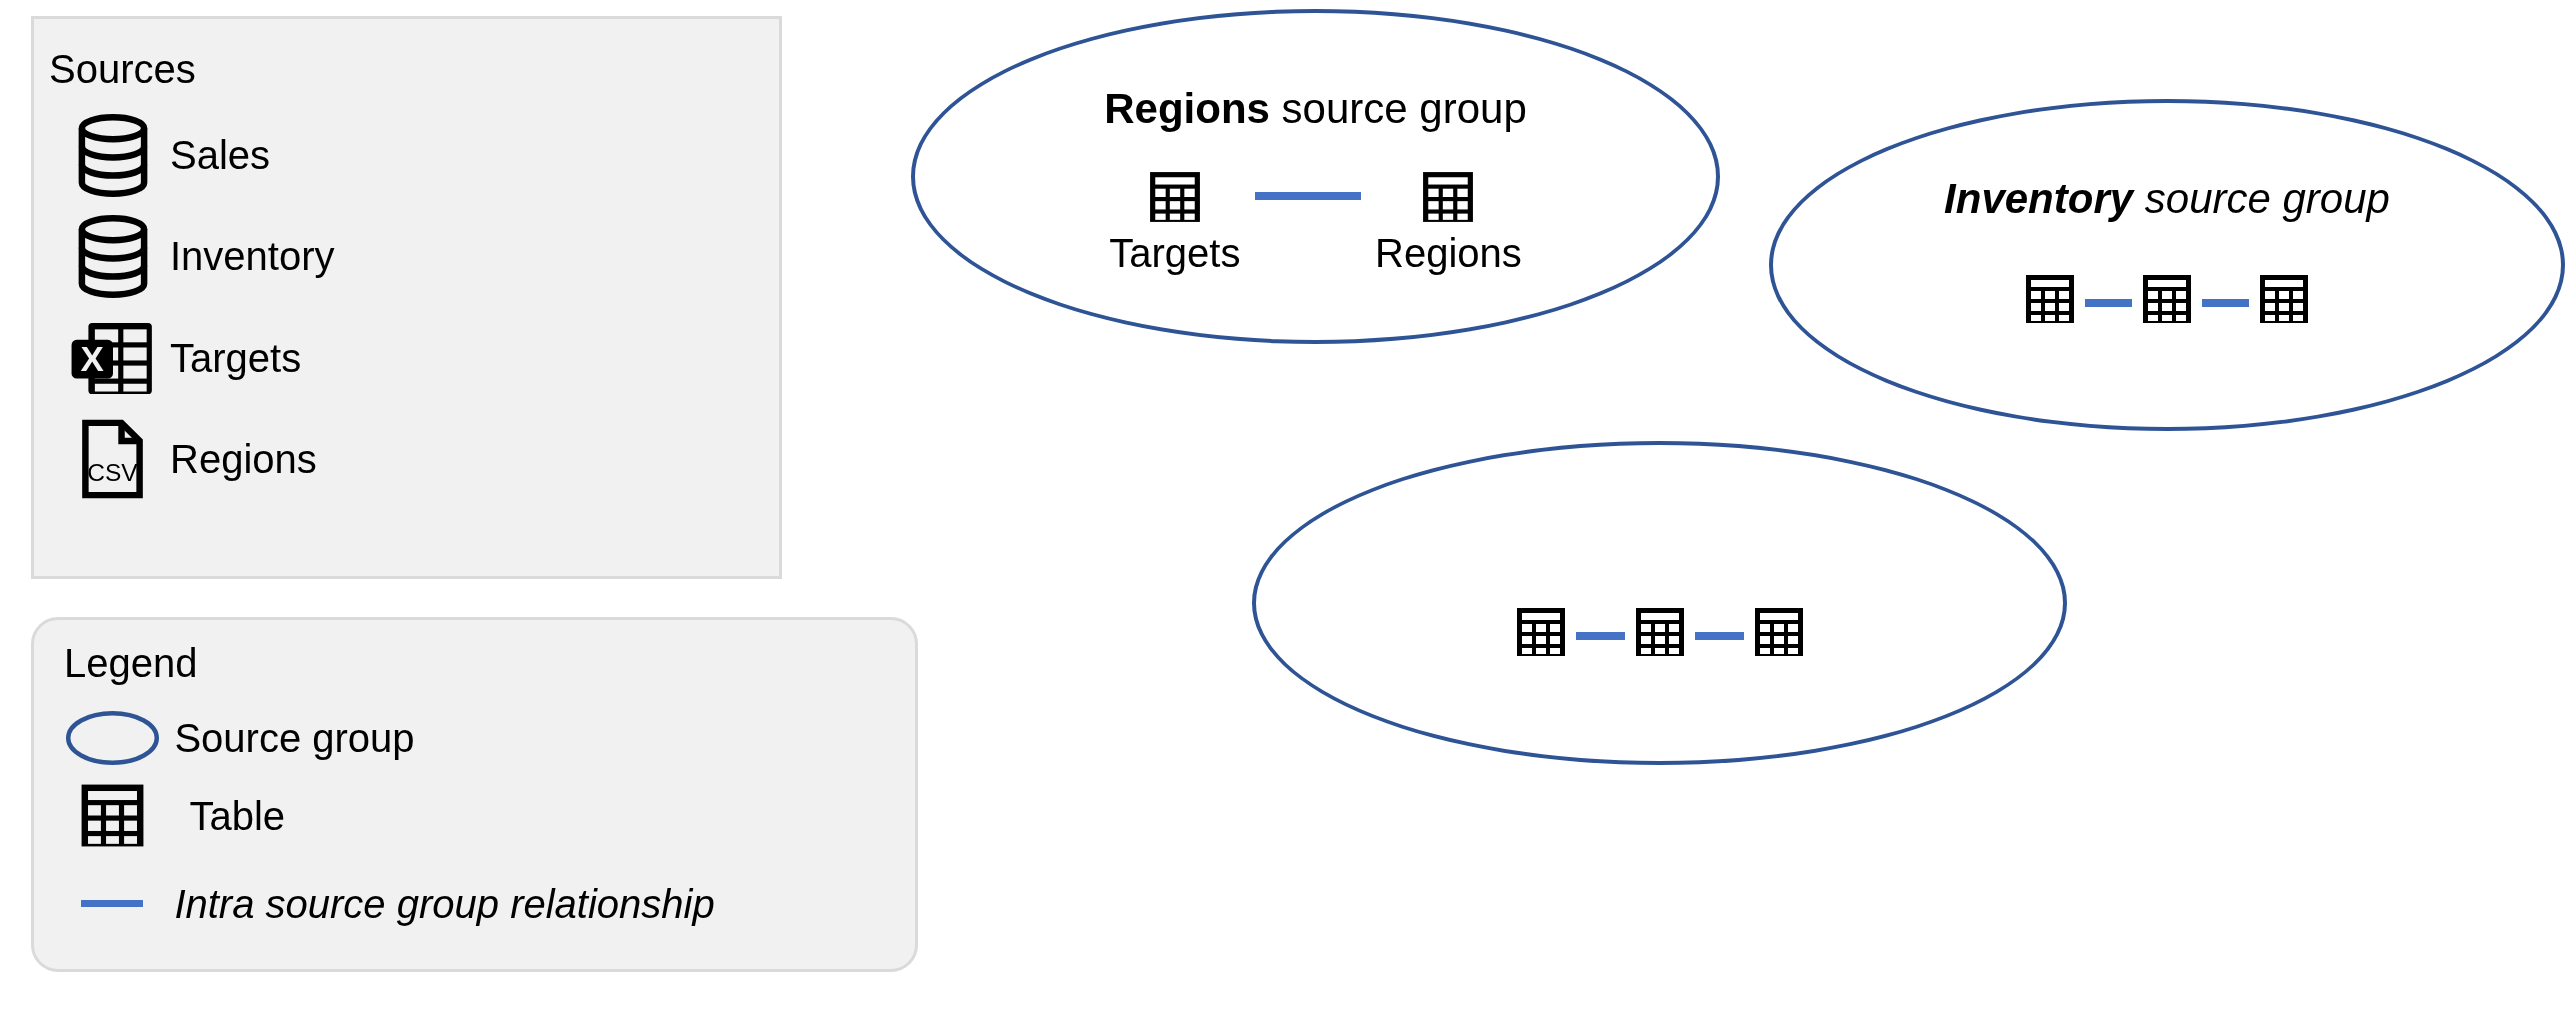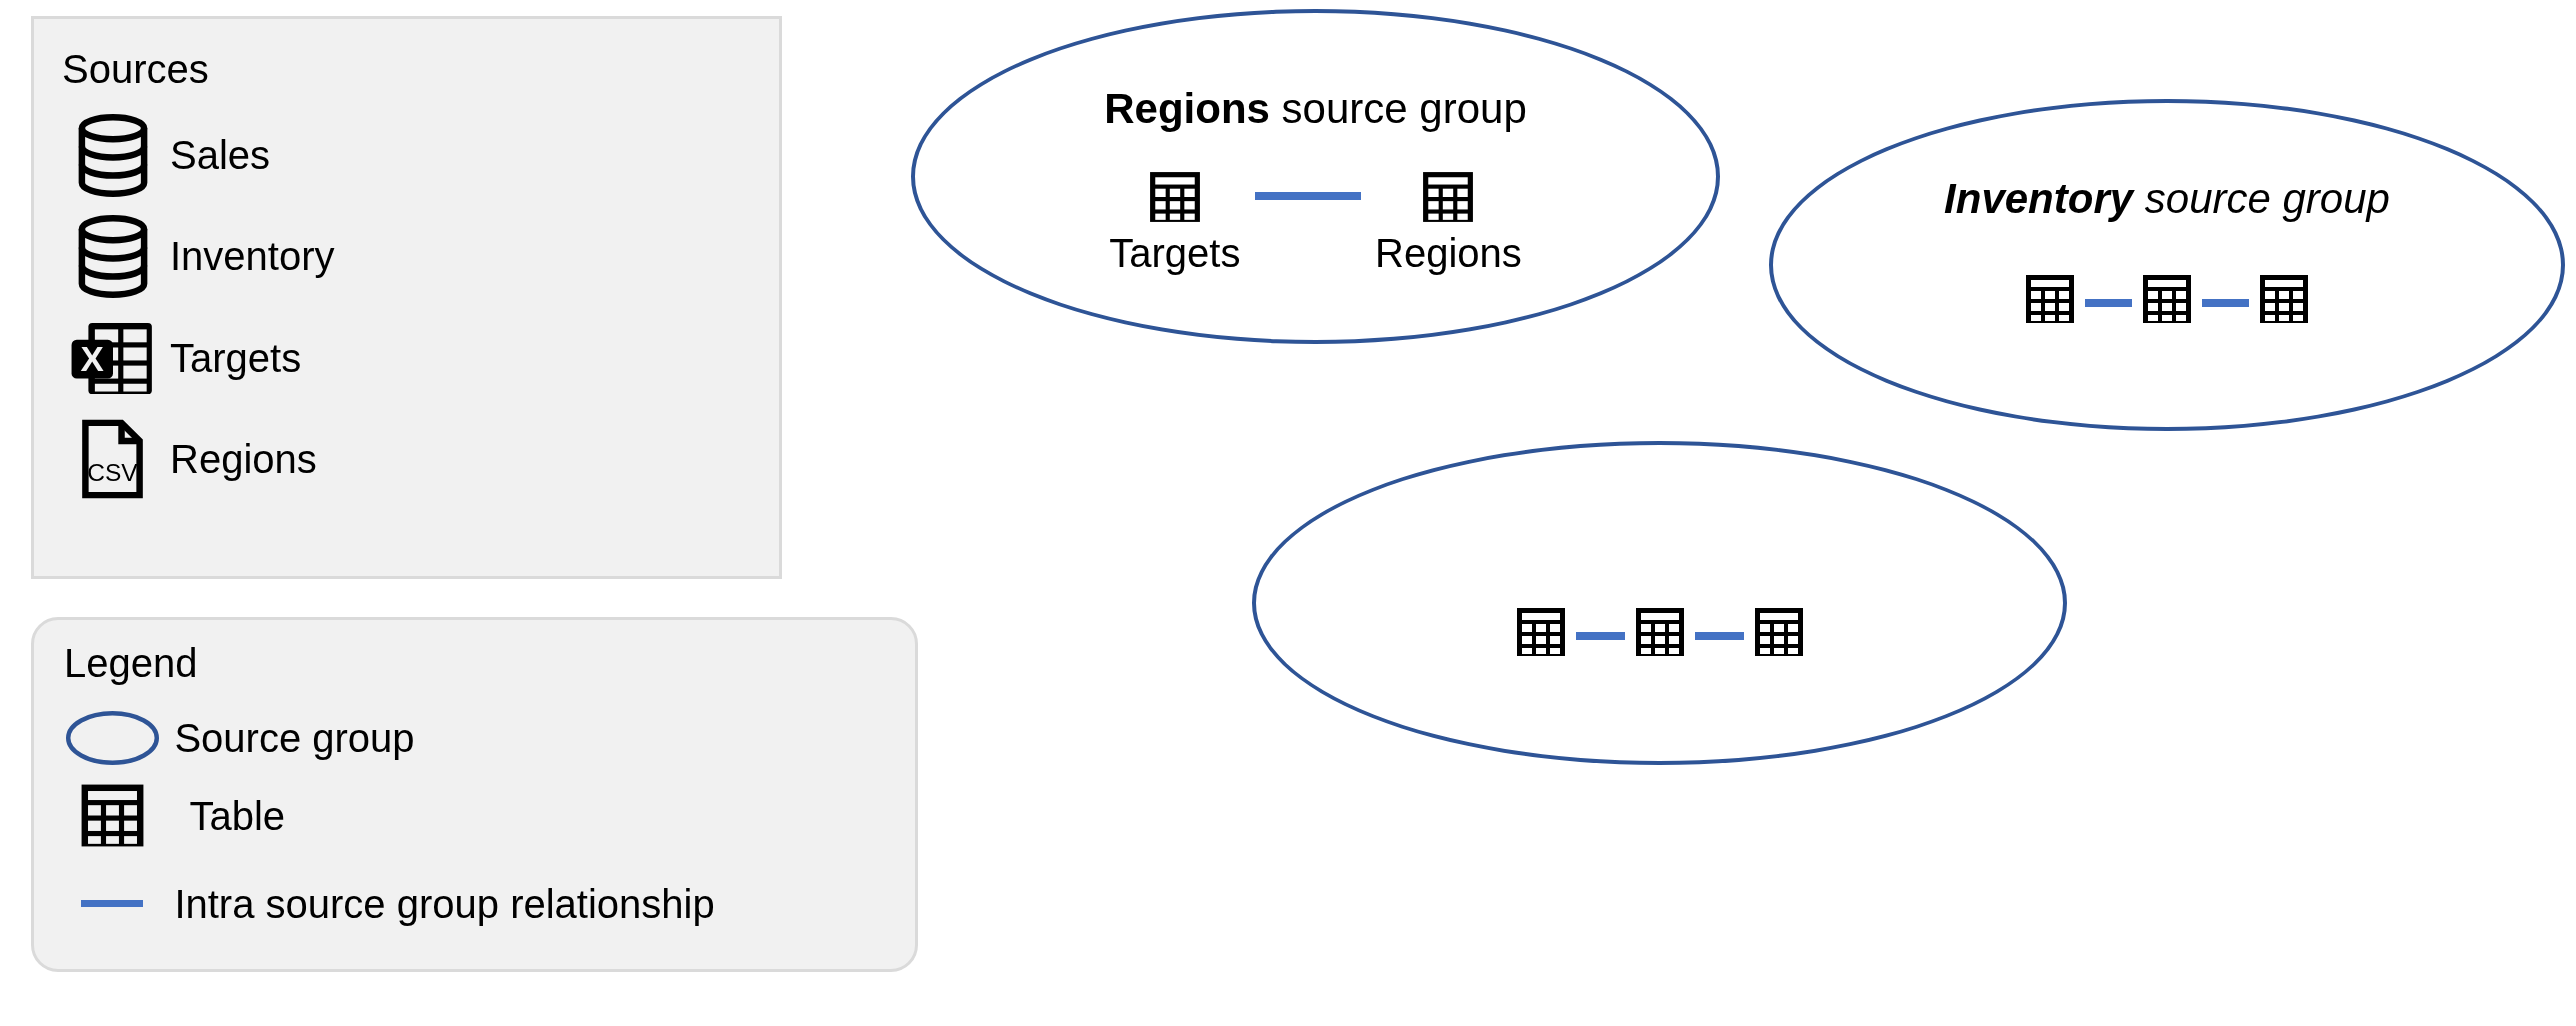--- a/index.html
+++ b/index.html
@@ -26,21 +26,21 @@
   .panel-title {
     position: absolute;
     font-size: 40px;
     line-height: 40px;
     color: #000;
     white-space: nowrap;
   }
 
   
   #sources-panel { left: 31px; top: 15.6px; width: 751px; height: 563px; }
-  #sources-title { left: 28px; top: 30px; }
+  #sources-title { left: 15px; top: 30px; }
 
   .source-row {
     position: absolute;
     left: 30px;
     display: flex;
     align-items: center;
     height: 97px;
   }
   .source-icon-wrap {
     width: 97px;
@@ -227,21 +227,21 @@
         <rect x="21" y="30" width="10" height="8" fill="#F1F1F1"></rect>
         <rect x="35" y="30" width="10" height="8" fill="#F1F1F1"></rect>
         <rect x="7" y="42" width="10" height="6" fill="#F1F1F1"></rect>
         <rect x="21" y="42" width="10" height="6" fill="#F1F1F1"></rect>
         <rect x="35" y="42" width="10" height="6" fill="#F1F1F1"></rect>
       </svg>
     </span>
     <span class="legend-label">Table</span>
   </div>
 
-  <div class="legend-row" style="top:248px;">
+  <div class="legend-row" style="top:248px;font-style:italic;">
     <span class="legend-swatch">
       <span style="display:block;width:62px;height:7.8px;background:#4472C4;"></span>
     </span>
     <span class="legend-label">Intra source group relationship</span>
   </div>
 </div>
 
 <div class="group" id="group-import" style="left:911px; top:9px; width:809px; height:335px;">
 
   <div class="group-ellipse"></div>

